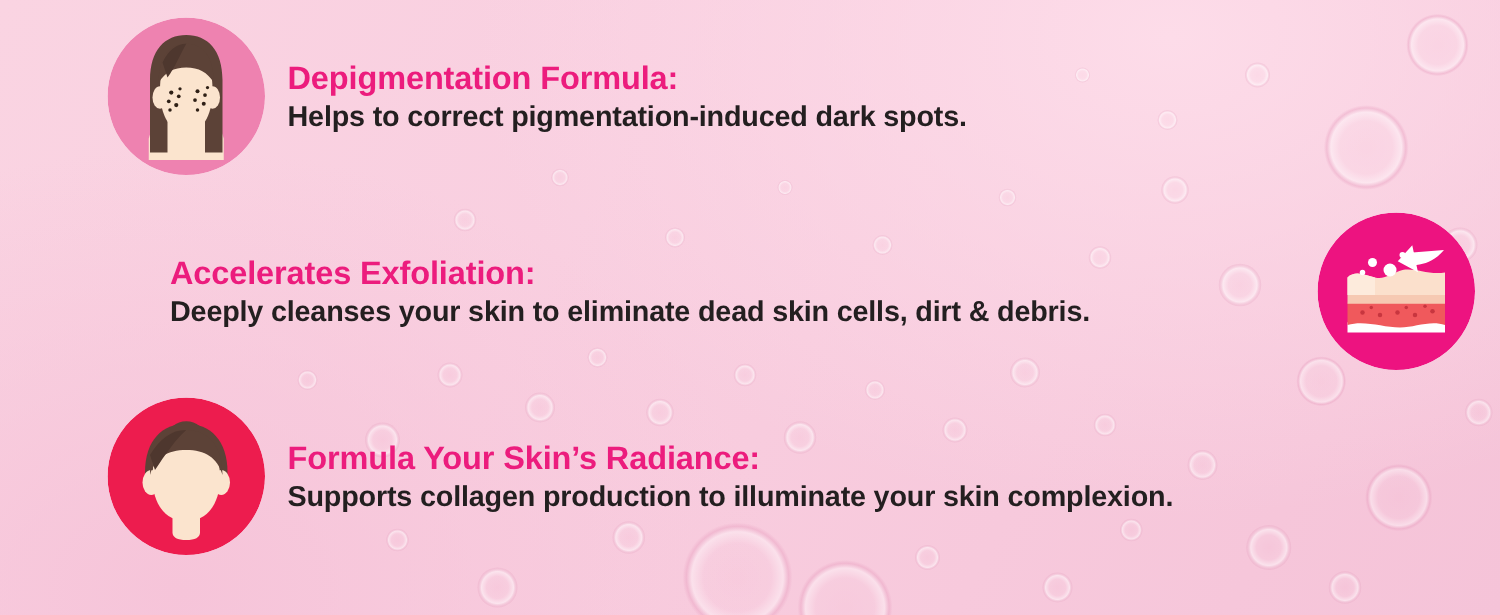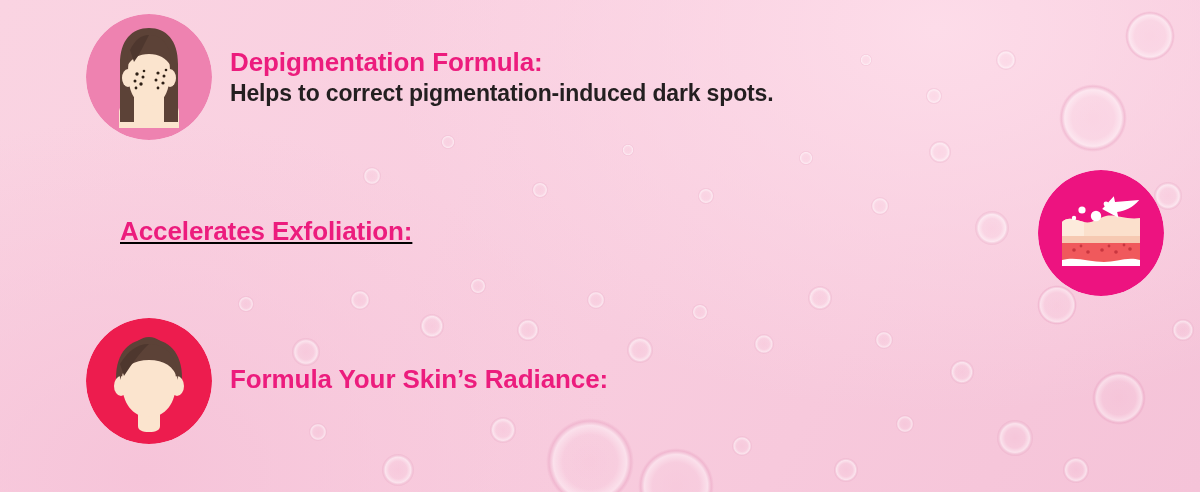--- a/index.html
+++ b/index.html
@@ -45,21 +45,21 @@
     height: 100%;
   }
 
   .row {
     position: absolute;
     display: flex;
     align-items: center;
   }
 
   .row-1 { left: 86px;  top: 14px;  }
-  .row-2 { left: 120px; top: 170px; width: 1044px; text-decoration: underline; }
+  .row-2 { left: 136px; top: 170px; width: 1044px; }
   .row-3 { left: 86px;  top: 318px; }
 
   .row-2 .text-block { order: 1; }
   .row-2 .icon-badge { order: 2; margin-left: auto; }
 
   
   .icon-badge {
     width: 126px;
     height: 126px;
     flex: 0 0 126px;
@@ -202,20 +202,21 @@
       </div>
       <div class="text-block">
         <p class="benefit-title">Depigmentation Formula:</p>
         <p class="benefit-desc">Helps to correct pigmentation-induced dark spots.</p>
       </div>
     </div>
 
     <div class="row row-2">
       <div class="text-block">
         <p class="benefit-title">Accelerates Exfoliation:</p>
+        <p class="benefit-desc">Deeply cleanses your skin to eliminate dead skin cells, dirt &amp; debris.</p>
       </div>
       <div class="icon-badge">
         <svg viewBox="0 0 126 126" xmlns="http://www.w3.org/2000/svg">
           <circle cx="63" cy="63" r="63" fill="#ED1380"></circle>
           <g>
             <path d="M24 88 C32 80 44 84 54 86 C66 88 78 84 90 80 L102 78 L102 96 L24 96 Z" fill="#FFFFFF"></path>
             <path d="M24 72 L102 72 L102 90 C90 86 78 92 66 92 C52 92 38 86 24 90 Z" fill="#F0595C"></path>
             <g fill="#C8363F">
               <circle cx="36" cy="80" r="1.8"></circle>
                 <circle cx="50" cy="82" r="1.8"></circle>
@@ -250,17 +251,18 @@
             <path d="M36 64 C36 40 47 29 63 29 C79 29 90 40 90 64 C90 86 79 99 63 99 C47 99 36 86 36 64 Z" fill="#FBE4CE"></path>
             <ellipse cx="35" cy="68" rx="7" ry="10" fill="#FBE4CE"></ellipse>
             <ellipse cx="91" cy="68" rx="7" ry="10" fill="#FBE4CE"></ellipse>
             <path d="M34 62 C34 38 46 26 63 26 C80 26 92 38 92 62 C88 48 78 42 63 42 C48 42 38 48 34 62 Z" fill="#5C4237"></path>
             <path d="M63 26 C54 34 46 46 38 58 L34 46 C42 33 51 26 63 26 Z" fill="#4E372E"></path>
           </g>
         </svg>
       </div>
       <div class="text-block">
         <p class="benefit-title">Formula Your Skin’s Radiance:</p>
+        <p class="benefit-desc">Supports collagen production to illuminate your skin complexion.</p>
       </div>
     </div>
 
   </div>
 </div>
 
 </body></html>

